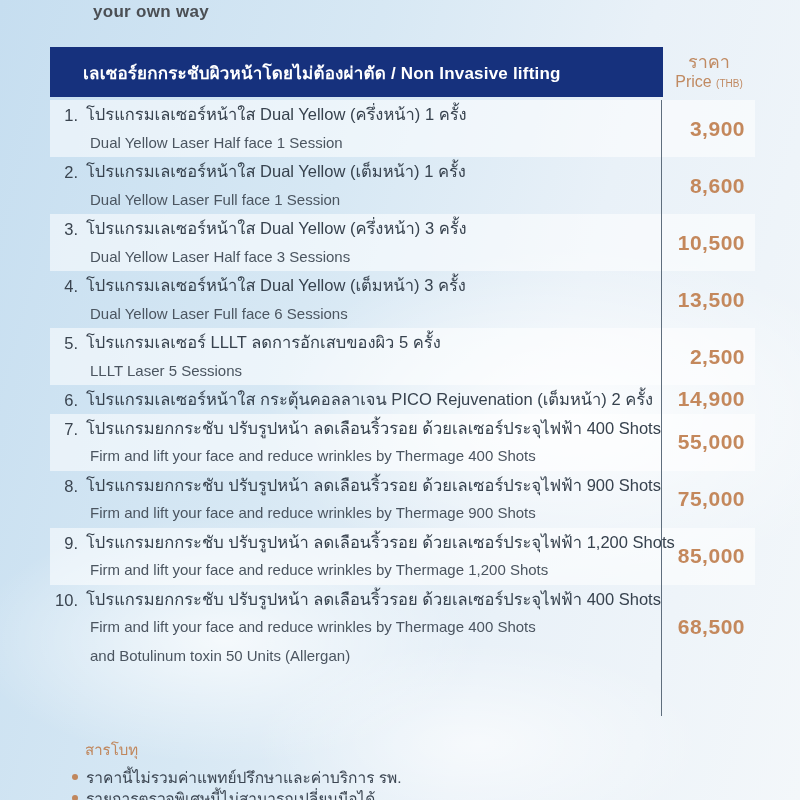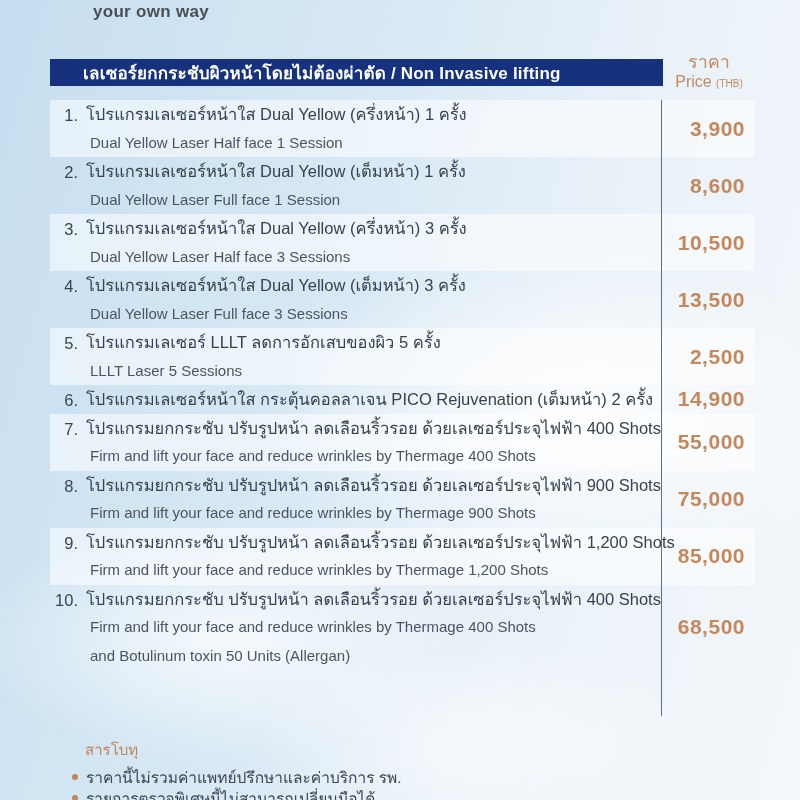--- a/index.html
+++ b/index.html
@@ -10,21 +10,21 @@
       radial-gradient(55% 30% at 72% 52%, rgba(255,255,255,.85), rgba(255,255,255,0) 70%),
       radial-gradient(45% 22% at 28% 80%, rgba(255,255,255,.75), rgba(255,255,255,0) 70%),
       radial-gradient(40% 18% at 60% 93%, rgba(255,255,255,.6), rgba(255,255,255,0) 70%),
       linear-gradient(105deg, #c6def0 0%, #d7e8f4 38%, #e9f1f8 65%, #f3f7fa 100%);
   }
   .tagline {
     position:absolute; left:93px; top:2px;
     font-size:17px; font-weight:bold; color:#4b4f54; letter-spacing:.3px;
   }
   .table-wrap { position:absolute; left:50px; top:47px; width:705px; }
-  .header-row { display:flex; height:50px;align-items:center; }
+  .header-row { display:flex; height:50px; }
   .title-bar {
     width:613px; box-sizing:border-box; background:#16317d; color:#ffffff;
     display:flex; align-items:center; padding-left:33px;
     font-size:17px; font-weight:bold; letter-spacing:.2px;
   }
   .price-header {
     width:92px; display:flex; flex-direction:column; justify-content:center;
     align-items:center; color:#c08a62; line-height:1.15;
   }
   .price-header .th { font-size:18px; }
@@ -110,21 +110,21 @@
               <div class="line-en">Dual Yellow Laser Half face 3 Sessions</div>
             </div>
     </div>
     <div class="row-price">10,500</div>
   </div>
         <div class="row">
     <div class="row-main">
       <span class="row-no">4.</span>
       <div class="row-lines">
               <div class="line-th">โปรแกรมเลเซอร์หน้าใส Dual Yellow (เต็มหน้า) 3 ครั้ง</div>
-              <div class="line-en">Dual Yellow Laser Full face 3 Sessions</div>
+              <div class="line-en">Dual Yellow Laser Full face 6 Sessions</div>
             </div>
     </div>
     <div class="row-price">13,500</div>
   </div>
         <div class="row striped">
     <div class="row-main">
       <span class="row-no">5.</span>
       <div class="row-lines">
               <div class="line-th">โปรแกรมเลเซอร์ LLLT ลดการอักเสบของผิว 5 ครั้ง</div>
               <div class="line-en">LLLT Laser 5 Sessions</div>

